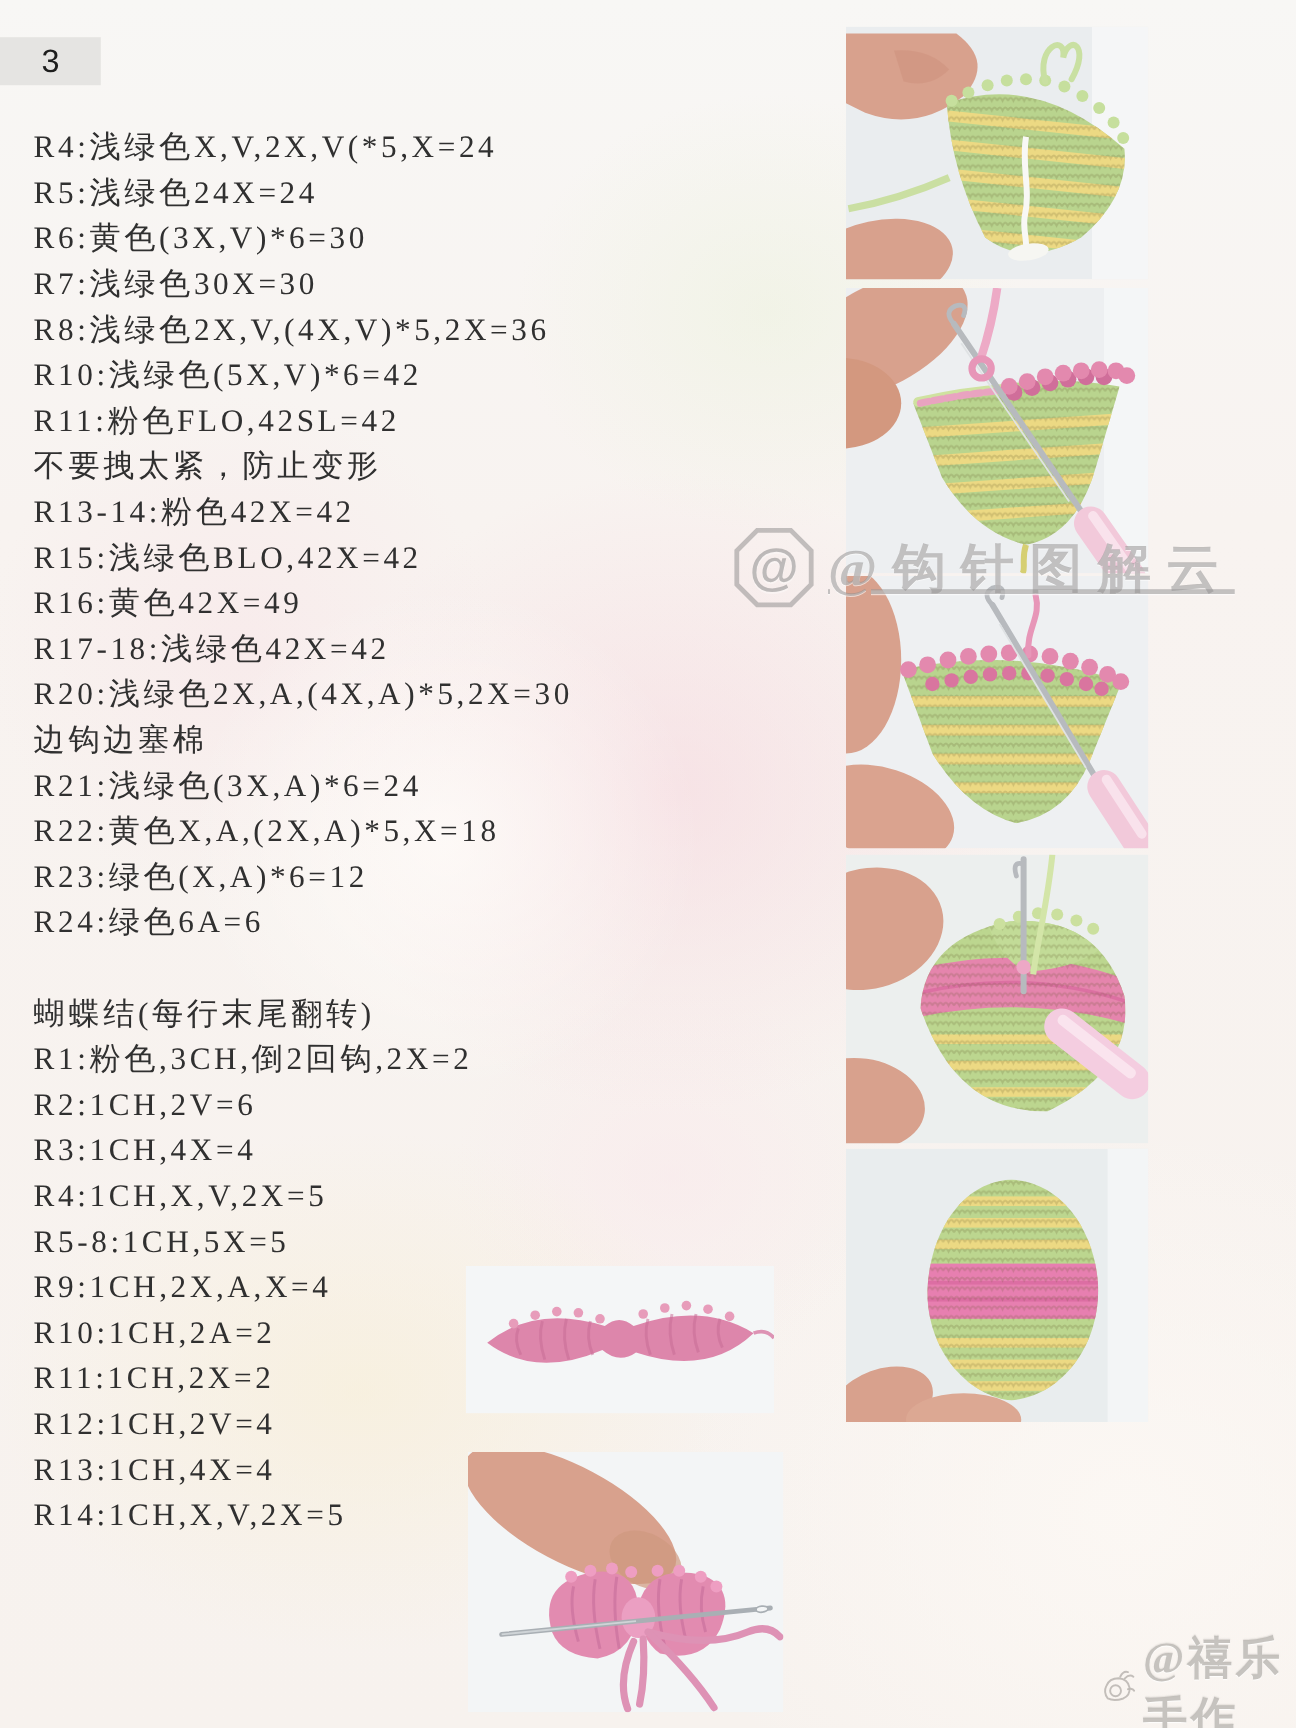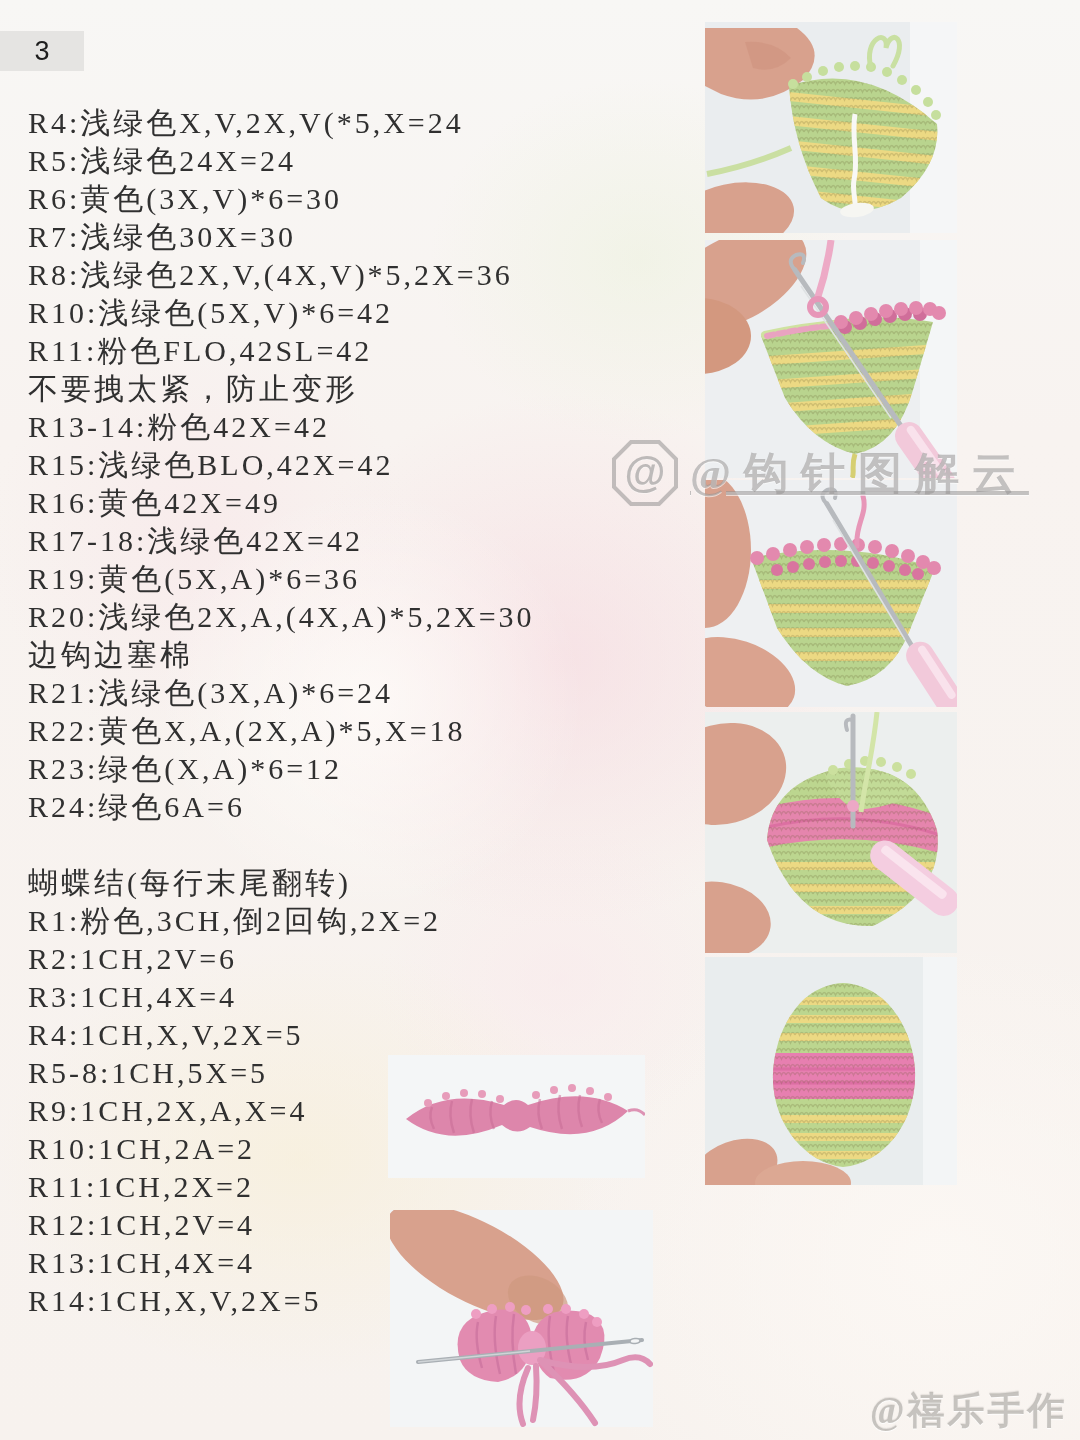--- a/index.html
+++ b/index.html
@@ -19,43 +19,43 @@
     background:radial-gradient(ellipse 48% 46% at 50% 50%, rgba(255,253,250,.75), transparent 72%);
     pointer-events:none;}
   .page-number{
     position:absolute;left:0;top:31px;width:84px;height:40px;
     background:#e5e4e2;color:#1d1d1d;
     font-family:"Liberation Sans","DejaVu Sans",sans-serif;
     font-size:27px;line-height:40px;text-align:center;
   }
   .instructions{
     position:absolute;left:28px;top:104px;width:665px;
-    color:#303030;font-size:30px;letter-spacing:3px;
+    color:#303030;font-size:26px;letter-spacing:3px;
   }
   .instructions .line{height:38px;line-height:38px;white-space:nowrap;}
   .photo{position:absolute;overflow:hidden;}
   .photo svg{display:block;}
   .wm-center{
     position:absolute;left:610px;top:434px;width:450px;height:78px;
     display:flex;align-items:center;gap:10px;
     color:rgba(148,146,146,.55);
     text-shadow:0 1px 0 rgba(255,255,255,.6);
     pointer-events:none;z-index:30;
   }
   .wm-center .wm-text{
     font-size:44px;letter-spacing:13px;font-weight:bold;
     font-family:"Liberation Serif","DejaVu Serif",serif;
     text-decoration:underline;
   }
   .wm-bottom{
-    position:absolute;left:870px;top:1380px;height:54px;
+    position:absolute;left:918px;top:1380px;height:54px;
     display:flex;align-items:center;gap:6px;
     color:rgba(188,184,180,.85);
     text-shadow:0 1px 1px rgba(255,255,255,.9), 0 -1px 1px rgba(160,155,150,.25);
-    pointer-events:none;z-index:30;flex-direction:column;
+    pointer-events:none;z-index:30;
   }
   .wm-bottom .wm-text{
     font-size:37px;letter-spacing:3px;font-weight:bold;
     font-family:"Liberation Serif","DejaVu Serif",serif;
   }
 </style>
 </head>
 <body>
 
 <div class="page">
@@ -70,21 +70,20 @@
       <div class="line">R6:黄色(3X,V)*6=30</div>
       <div class="line">R7:浅绿色30X=30</div>
       <div class="line">R8:浅绿色2X,V,(4X,V)*5,2X=36</div>
       <div class="line">R10:浅绿色(5X,V)*6=42</div>
       <div class="line">R11:粉色FLO,42SL=42</div>
       <div class="line">不要拽太紧，防止变形</div>
       <div class="line">R13-14:粉色42X=42</div>
       <div class="line">R15:浅绿色BLO,42X=42</div>
       <div class="line">R16:黄色42X=49</div>
       <div class="line">R17-18:浅绿色42X=42</div>
-      <div class="line">R19:黄色(5X,A)*6=36</div>
       <div class="line">R20:浅绿色2X,A,(4X,A)*5,2X=30</div>
       <div class="line">边钩边塞棉</div>
       <div class="line">R21:浅绿色(3X,A)*6=24</div>
       <div class="line">R22:黄色X,A,(2X,A)*5,X=18</div>
       <div class="line">R23:绿色(X,A)*6=12</div>
       <div class="line">R24:绿色6A=6</div>
       <div class="line"></div>
       <div class="line">蝴蝶结(每行末尾翻转)</div>
       <div class="line">R1:粉色,3CH,倒2回钩,2X=2</div>
       <div class="line">R2:1CH,2V=6</div>

